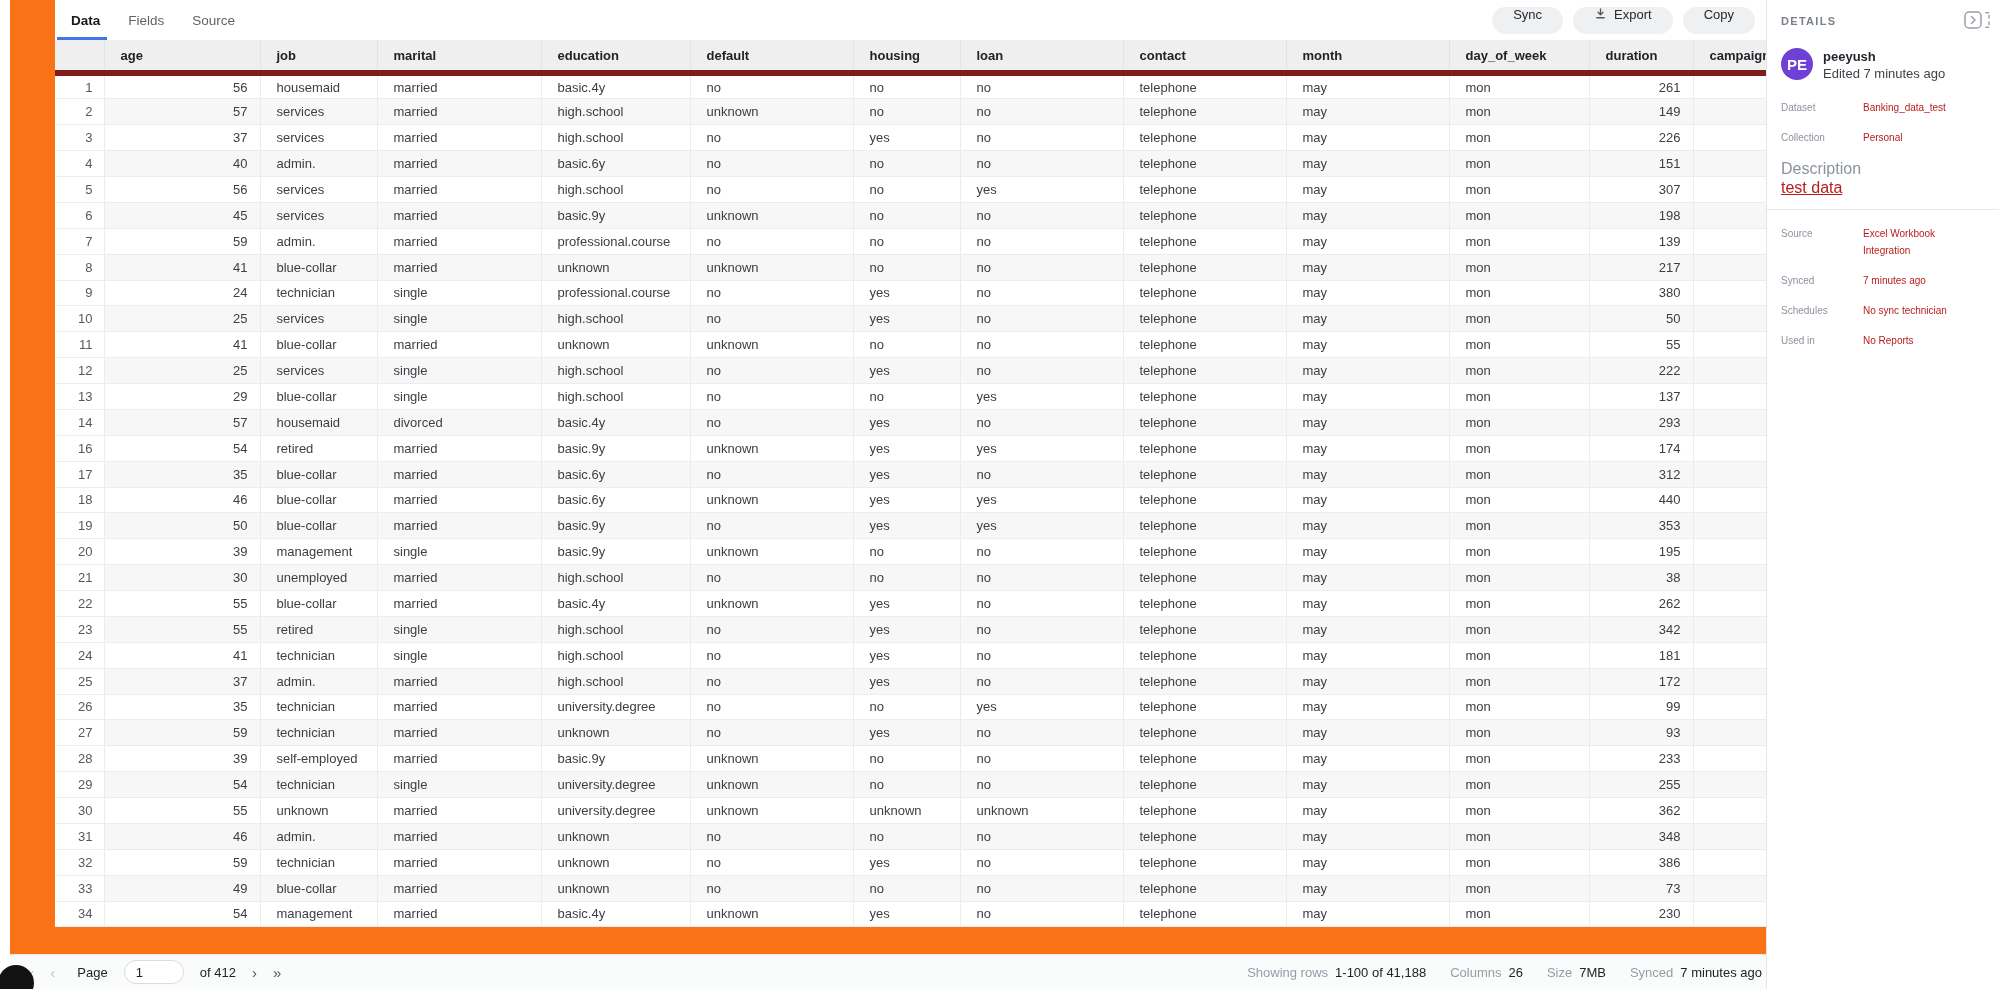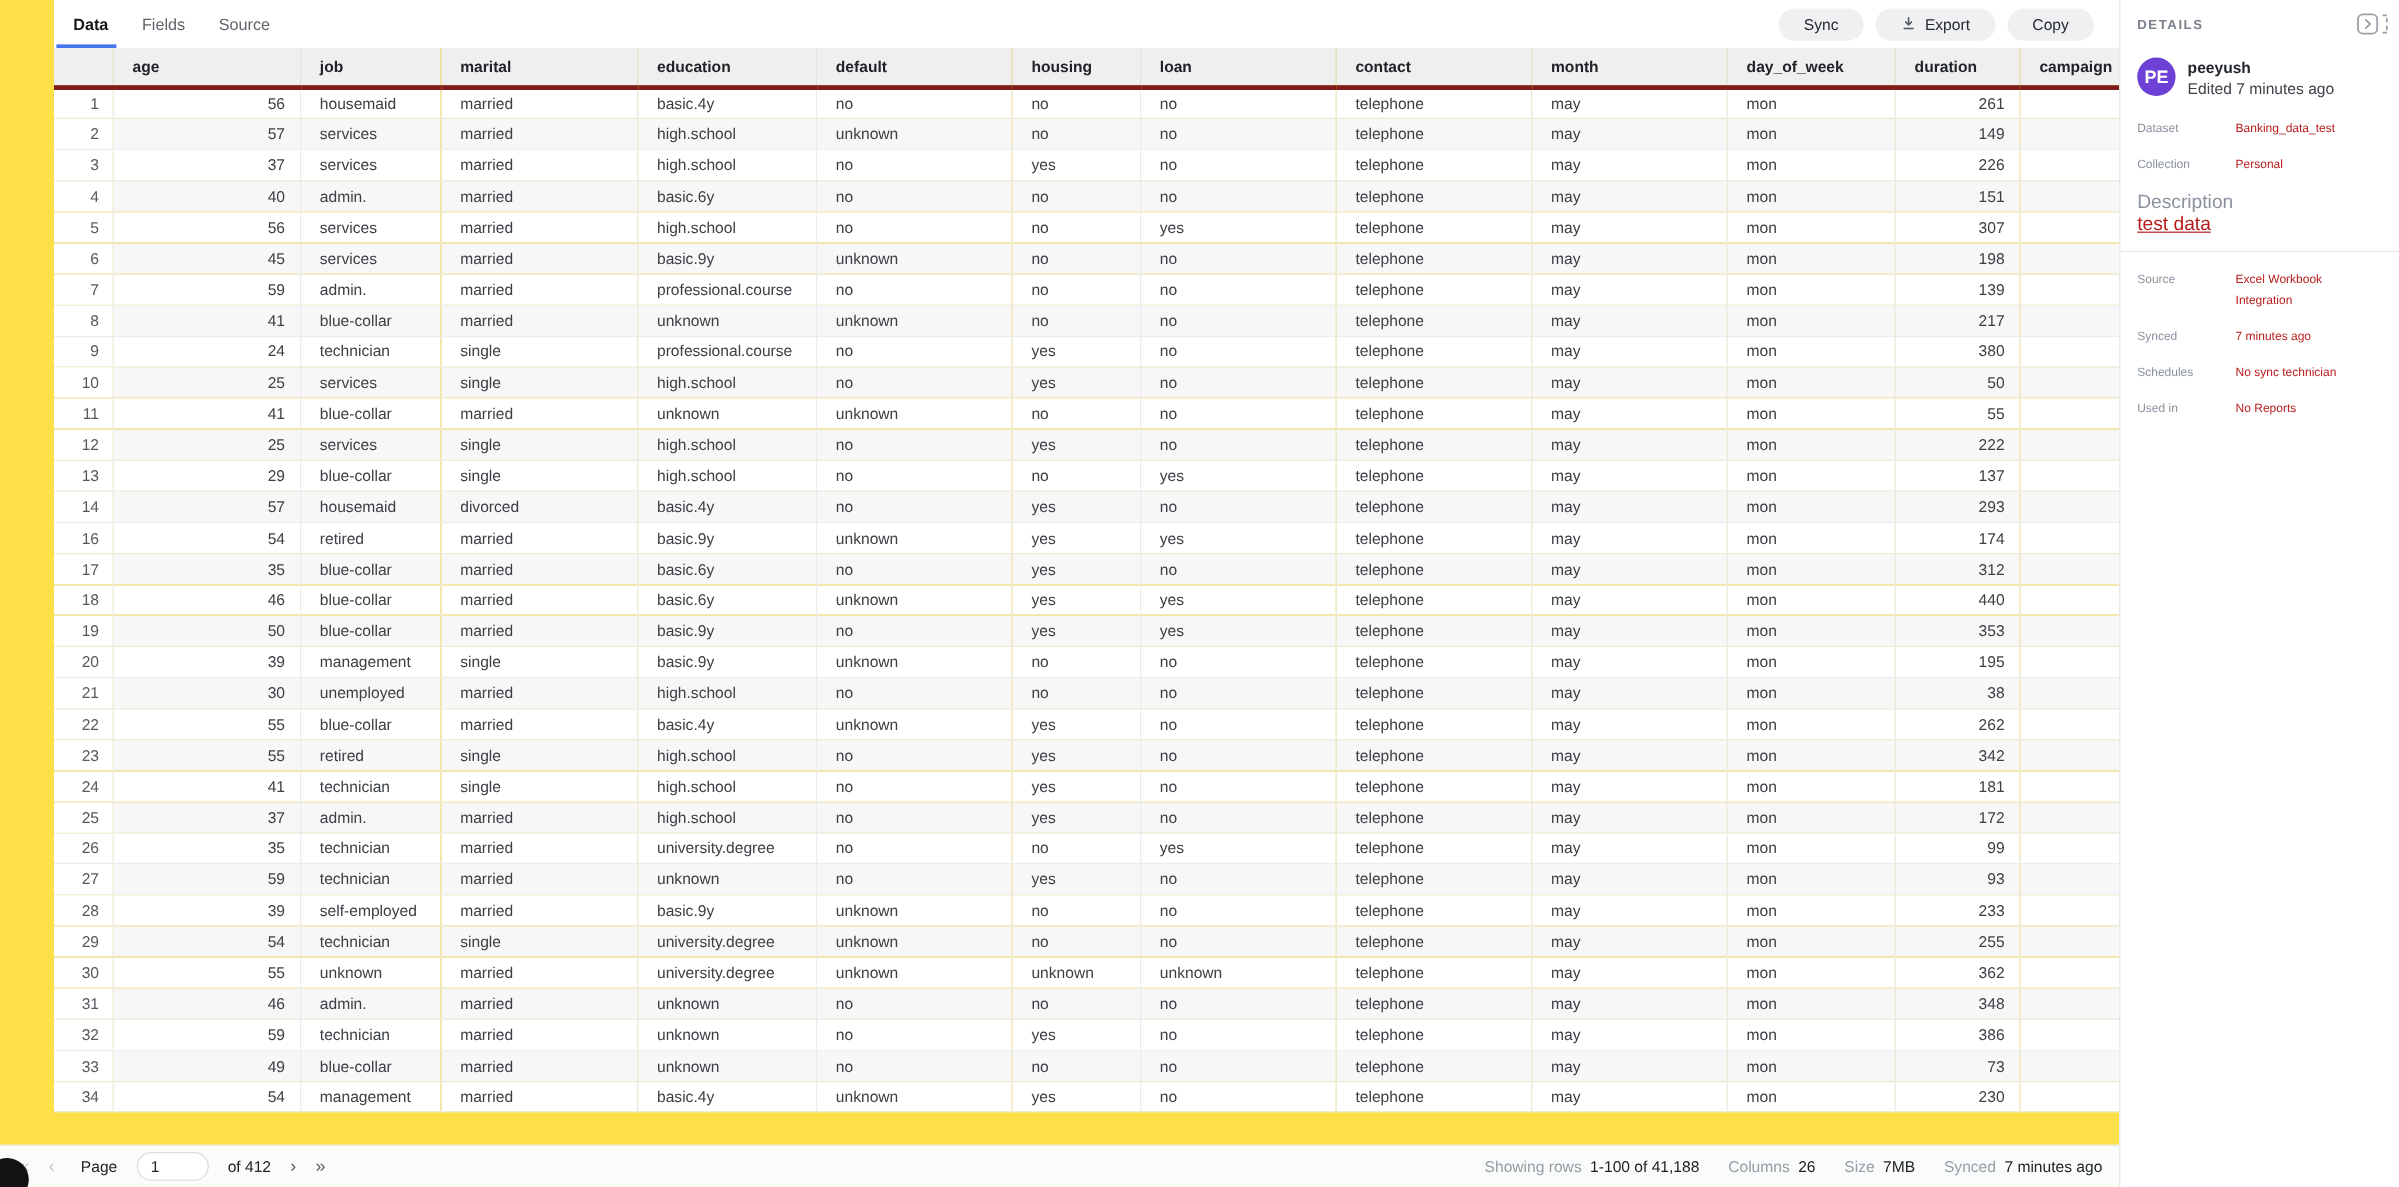--- a/index.html
+++ b/index.html
@@ -1,37 +1,37 @@
 <!DOCTYPE html>
 <html style="--accent: #4374e9; --avatar: #6e41d6;"><head>
 <meta charset="utf-8">
 <style>
   * { margin:0; padding:0; box-sizing:border-box; }
   html,body { width:1999px; height:989px; overflow:hidden; background:#fff;
               font-family:"Liberation Sans", sans-serif; }
   :root { --accent:#4374e9; --avatar:#6e41d6; }
 
   
-  .main { position:absolute; left:0; top:0; width:1766px; height:989px; background:#fde047;padding-left:45px; }
+  .main { position:absolute; left:10px; top:0; width:1766px; height:989px; background:#f97316;padding-left:45px; }
 
   
   .topbar { position:relative; height:40px; background:#fff; display:flex; align-items:center; }
   .tabs { display:flex; gap:24px; padding-left:14px; position:relative; height:100%; align-items:center; }
   .tab { font-size:13.5px; color:#5f646b; cursor:pointer; padding:0 2px; }
   .tab.active { color:#17191d; font-weight:700; }
   .tab-underline { position:absolute; left:2px; bottom:0; width:50px; height:3px; background:var(--accent); }
   .actions { position:absolute; right:21px; top:7px; display:flex; gap:10px; }
   .btn { height:27px; padding:0 21px; border:none; border-radius:14px; background:#eef0f2;
-         font-family:inherit; font-size:13px; color:#26292e; display:flex; align-items:center; gap:7px; cursor:pointer; }
+         font-family:inherit; font-size:13px; color:#26292e; display:flex; gap:7px; cursor:pointer; }
 
   
   table { table-layout:fixed; border-collapse:collapse; width:1766px; }
   thead th { height:33px; background:#efefef; font-size:13px; font-weight:700; color:#202328;
              text-align:left; padding:0 0 0 16px; border-right:1px solid #e2e3e5;
-             border-bottom:4px solid #7f1d1d; white-space:nowrap; overflow:hidden; }
+             border-bottom:6px solid #7f1d1d; white-space:nowrap; overflow:hidden; }
   thead th.rownum-h { border-right:1px solid #e2e3e5; }
   tbody tr { height:25.88px; }
   tbody td { font-size:13px; color:#3c4045; padding:0 0 0 16px; border-right:1px solid #ececee;
              border-bottom:1px solid #ededef; white-space:nowrap; overflow:hidden; background:#fff; }
   tbody tr:nth-child(even) td { background:#f7f7f8; }
   tbody td.rownum { background:#fff !important; text-align:right; padding:0 11px 0 0; color:#55585e; }
   tbody td.num { text-align:right; padding:0 12px 0 0; }
   tbody td.camp { padding-right:20px; }
 
   

